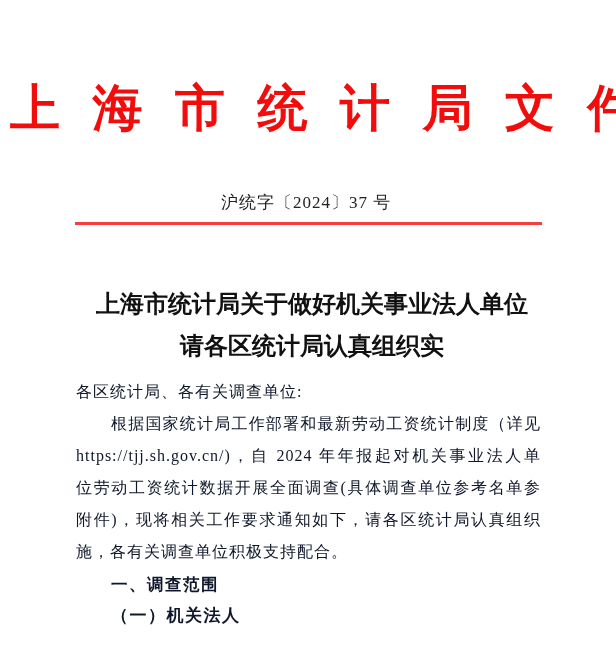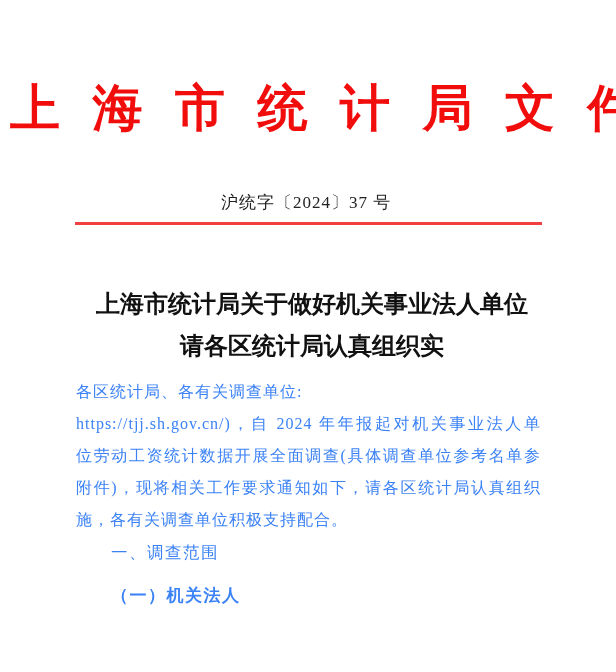--- a/index.html
+++ b/index.html
@@ -65,60 +65,60 @@
     left: 76px;
     width: 465px;
   }
   .body-line {
     height: 32px;
     line-height: 32px;
     font-size: 16px;
     letter-spacing: 1px;
     white-space: nowrap;
     overflow: hidden;
-    color: #3b82f6;
+    color: #0f172a;
   }
   .body-line.fill {
     white-space: normal;
     text-align: justify;
     text-align-last: justify;
     max-height: 32px;
   }
   .body-line.indent { padding-left: 35px; }
   .body-line.heading-hei {
-    font-weight: normal;
+    font-weight: bold;
     font-family: "Liberation Sans", "DejaVu Sans", sans-serif;
     letter-spacing: 1.5px;
     font-size: 16.5px;
   }
   .body-line.heading-kai {
     font-weight: bold;
     letter-spacing: 1.5px;
     font-size: 17px;
-    margin-top: 12px;
   }
 </style>
 </head>
 <body>
 
 <div class="page">
 
   <div class="org-name">上 海 市 统 计 局 文 件</div>
 
   <div class="doc-number">沪统字〔2024〕37 号</div>
 
   <div class="red-line"></div>
 
   <div class="notice-title">
     <div>上海市统计局关于做好机关事业法人单位</div>
     <div>请各区统计局认真组织实</div>
   </div>
 
   <div class="body-text">
     <div class="body-line">各区统计局、各有关调查单位:</div>
+    <div class="body-line indent fill">根据国家统计局工作部署和最新劳动工资统计制度（详见</div>
     <div class="body-line fill">https://tjj.sh.gov.cn/)，自 2024 年年报起对机关事业法人单</div>
     <div class="body-line fill">位劳动工资统计数据开展全面调查(具体调查单位参考名单参见</div>
     <div class="body-line fill">附件)，现将相关工作要求通知如下，请各区统计局认真组织实</div>
     <div class="body-line">施，各有关调查单位积极支持配合。</div>
     <div class="body-line indent heading-hei">一、调查范围</div>
     <div class="body-line indent heading-kai">（一）机关法人</div>
   </div>
 
 </div>
 

